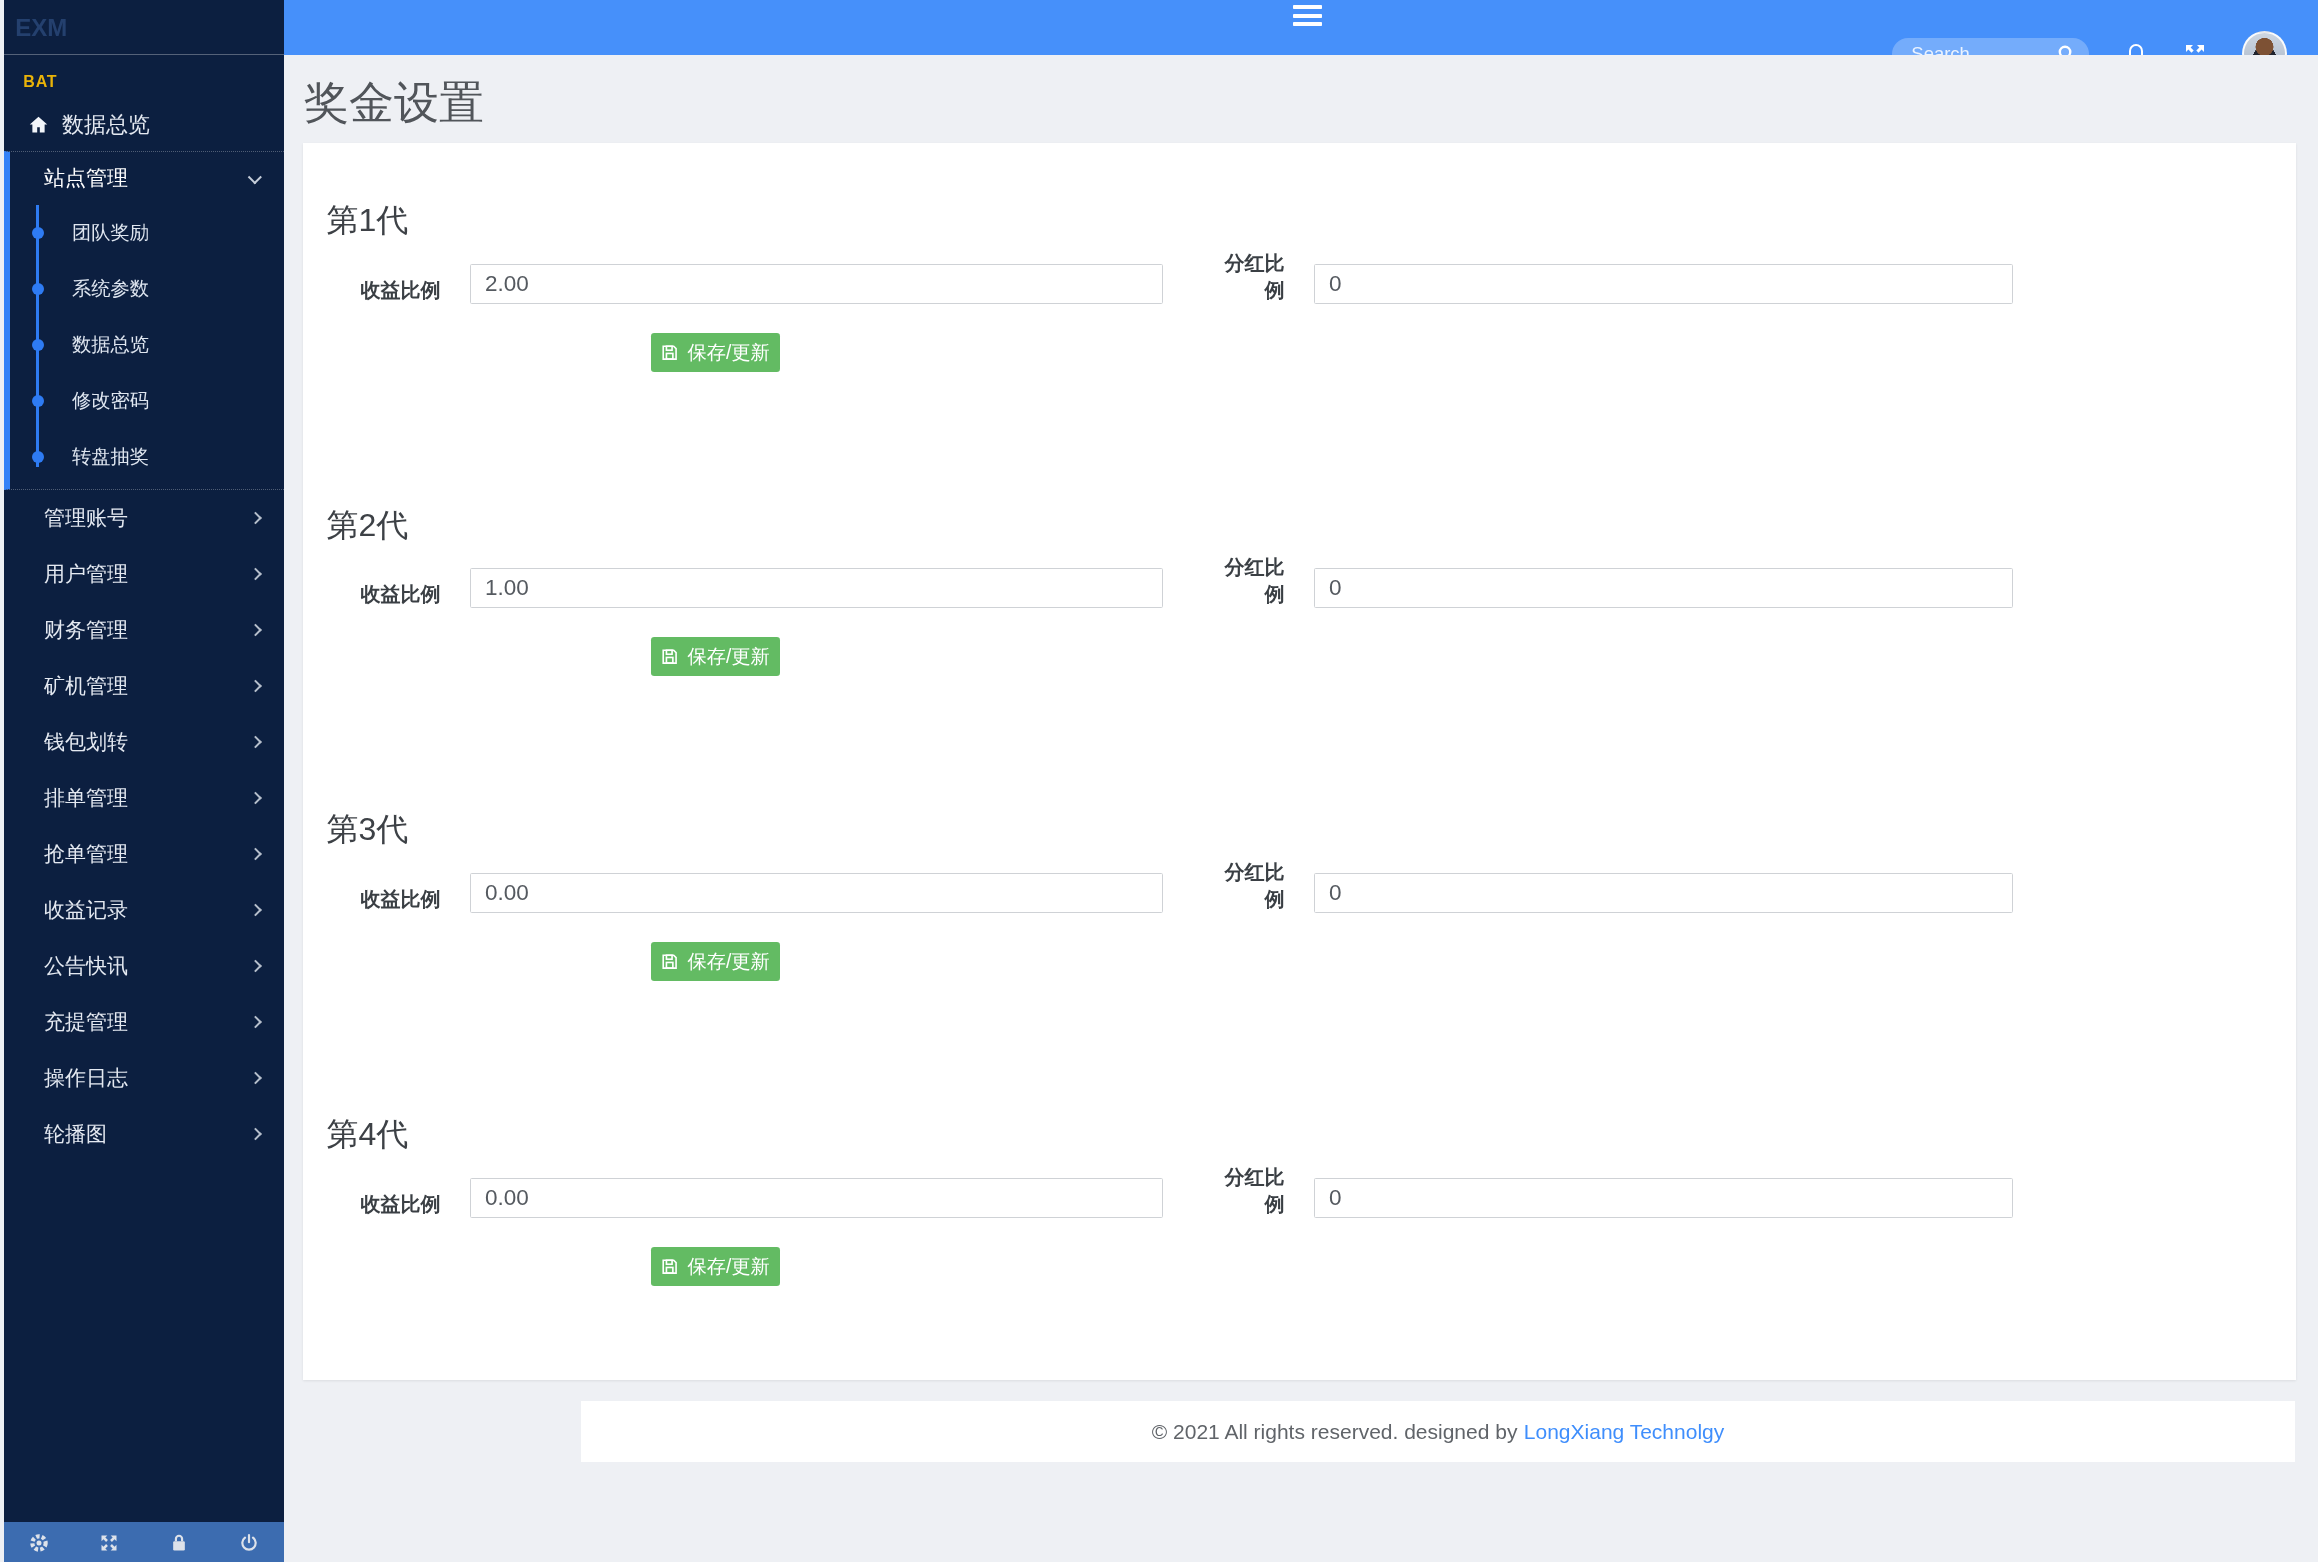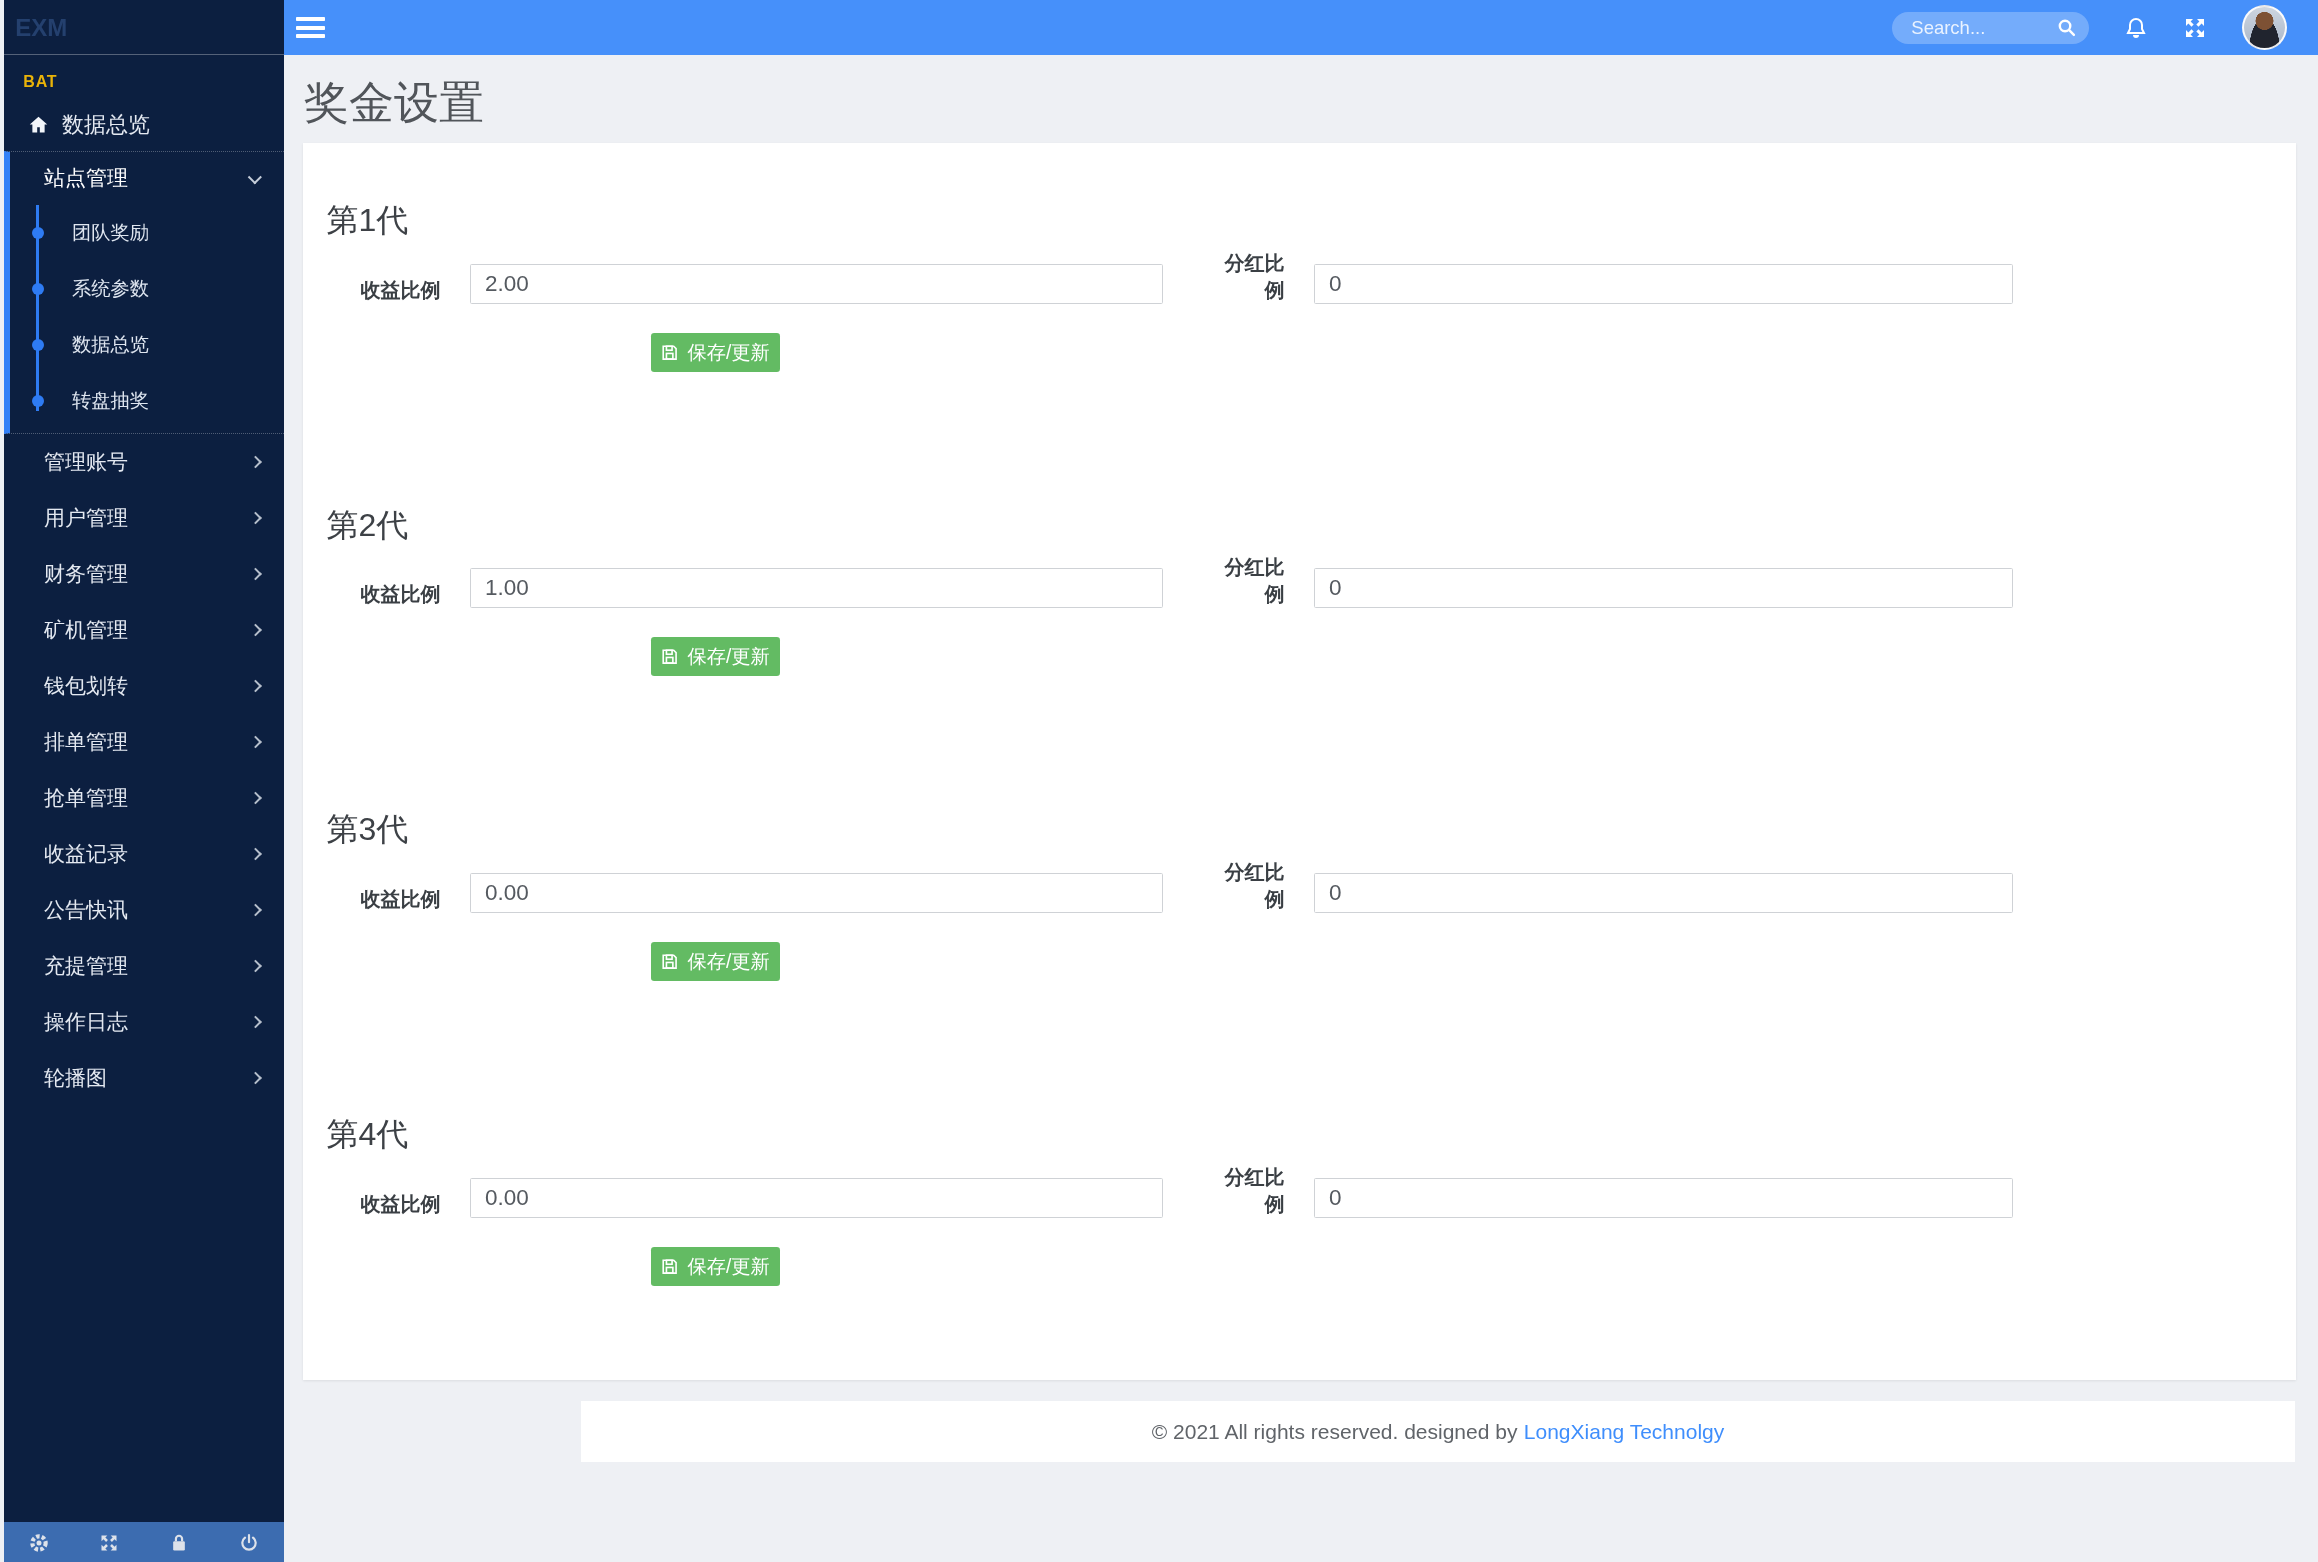--- a/index.html
+++ b/index.html
@@ -32,21 +32,21 @@
               color:#dfe6f0; font-size:19.3px; cursor:pointer; }
   .sub-item .dot { position:absolute; left:22px; top:50%; transform:translateY(-50%);
                    width:12px; height:12px; border-radius:50%; background:#2e7bf3; }
   .sub-item.active { background:linear-gradient(rgba(255,255,255,0.08),rgba(255,255,255,0.08)) left/138px 100% no-repeat; }
   .sidebar-bottom { position:absolute; left:0; bottom:0; width:280px; height:41px; background:#3c6cb0;
                     display:flex; align-items:center; justify-content:space-around; color:#dde2ea; }
   .sidebar-bottom .sico { width:20px; height:20px; cursor:pointer; color:#dde2ea; }
 
   
   .header { position:absolute; left:280px; top:0; width:2038px; height:55px; background:#4690fa;
-            display:flex; align-items:center; }
+            display:flex; align-items:center;flex-direction:column; }
   .hamburger { margin-left:16px; width:29px; cursor:pointer; }
   .hamburger span { display:block; width:29px; height:4px; background:#ffffff; border-radius:0.8px; margin:4.8px 0; }
   .header-right { margin-left:auto; display:flex; align-items:center; gap:35px; padding-right:31px; }
   .search-pill { position:relative; width:197px; height:32px; }
   .search-pill input { width:100%; height:100%; border:none; outline:none; border-radius:16px;
                        background:rgba(255,255,255,0.25); color:#ffffff; font-size:18.5px; padding:0 42px 0 19.3px;
                        font-family:"Liberation Sans", sans-serif; }
   .search-pill input::placeholder { color:rgba(255,255,255,0.85); }
   .search-pill .mag { position:absolute; right:13px; top:6.4px; width:19.3px; height:19.3px; color:#ffffff; cursor:pointer; }
   .hicon { width:24px; height:24px; color:#ffffff; cursor:pointer; }
@@ -110,20 +110,24 @@
         <div class="sub-item">
           <span class="dot"></span>
           <span>系统参数</span>
         </div>
         <div class="sub-item">
           <span class="dot"></span>
           <span>数据总览</span>
         </div>
         <div class="sub-item">
           <span class="dot"></span>
+          <span>修改密码</span>
+        </div>
+        <div class="sub-item">
+          <span class="dot"></span>
           <span>转盘抽奖</span>
         </div>
       </div>
     </div>
 
     <div class="top-item">
         <span>管理账号</span>
         <i class="chev-right"></i>
       </div>
     <div class="top-item">

